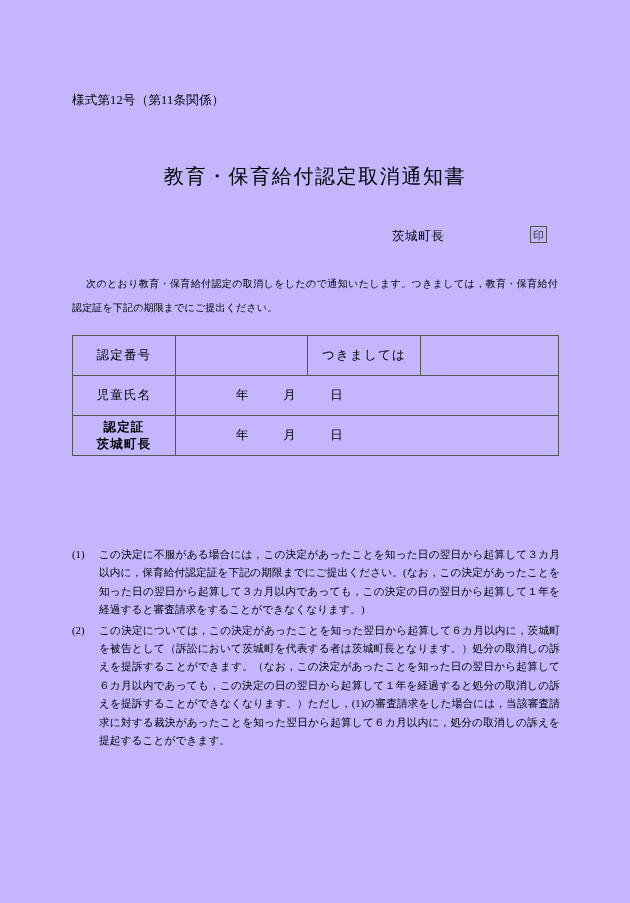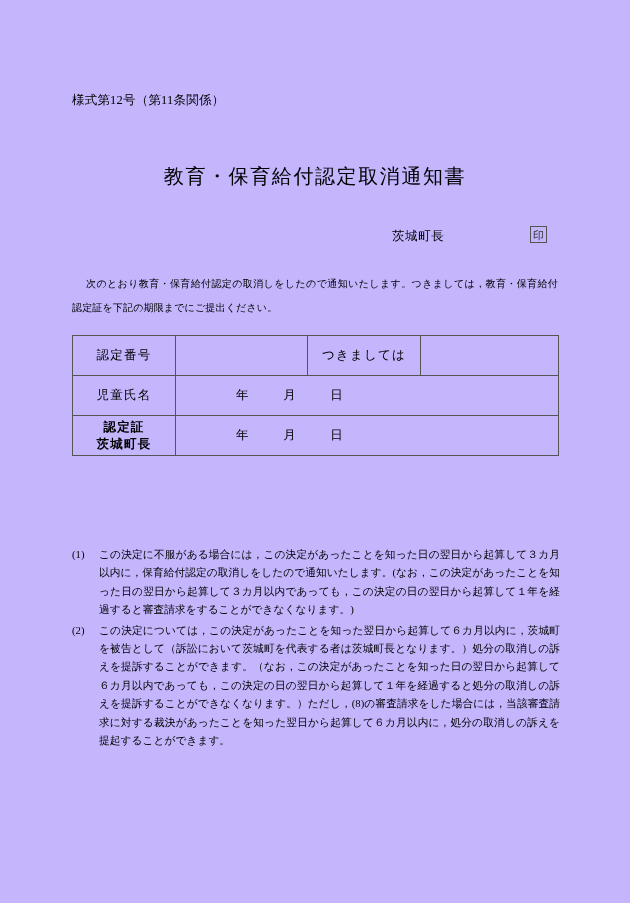--- a/index.html
+++ b/index.html
@@ -205,21 +205,21 @@
             <i>日</i>
           </span>
         </td>
       </tr>
     </tbody>
   </table>
 
   <div class="notes">
     <div class="note">
       <span class="note-num">(1)</span>
-      <span>この決定に不服がある場合には，この決定があったことを知った日の翌日から起算して３カ月以内に，保育給付認定の取消しをしたので通知いたします。(なお，この決定があったことを知った日の翌日から起算して３カ月以内であっても，この決定の日の翌日から起算して１年を経過すると審査請求をすることができなくなります。)</span>
+      <span>この決定に不服がある場合には，この決定があったことを知った日の翌日から起算して３カ月以内に，保育給付認定証を下記の期限までにご提出ください。(なお，この決定があったことを知った日の翌日から起算して３カ月以内であっても，この決定の日の翌日から起算して１年を経過すると審査請求をすることができなくなります。)</span>
     </div>
     <div class="note">
       <span class="note-num">(2)</span>
-      <span>この決定については，この決定があったことを知った翌日から起算して６カ月以内に，茨城町を被告として（訴訟において茨城町を代表する者は茨城町長となります。）処分の取消しの訴えを提訴することができます。（なお，この決定があったことを知った日の翌日から起算して６カ月以内であっても，この決定の日の翌日から起算して１年を経過すると処分の取消しの訴えを提訴することができなくなります。）ただし，(8)の審査請求をした場合には，当該審査請求に対する裁決があったことを知った翌日から起算して６カ月以内に，処分の取消しの訴えを提起することができます。</span>
+      <span>この決定については，この決定があったことを知った翌日から起算して６カ月以内に，茨城町を被告として（訴訟において茨城町を代表する者は茨城町長となります。）処分の取消しの訴えを提訴することができます。（なお，この決定があったことを知った日の翌日から起算して６カ月以内であっても，この決定の日の翌日から起算して１年を経過すると処分の取消しの訴えを提訴することができなくなります。）ただし，(1)の審査請求をした場合には，当該審査請求に対する裁決があったことを知った翌日から起算して６カ月以内に，処分の取消しの訴えを提起することができます。</span>
     </div>
   </div>
 
 </div>
 
 </body></html>

